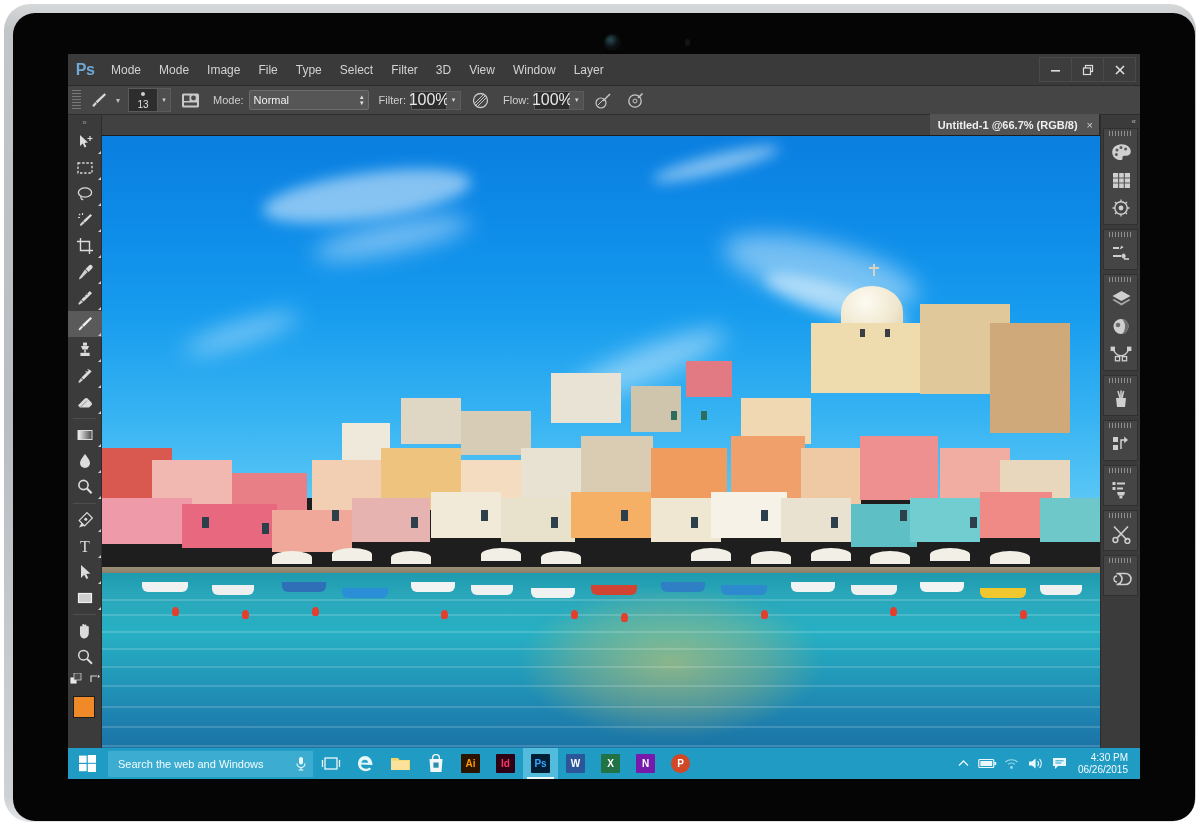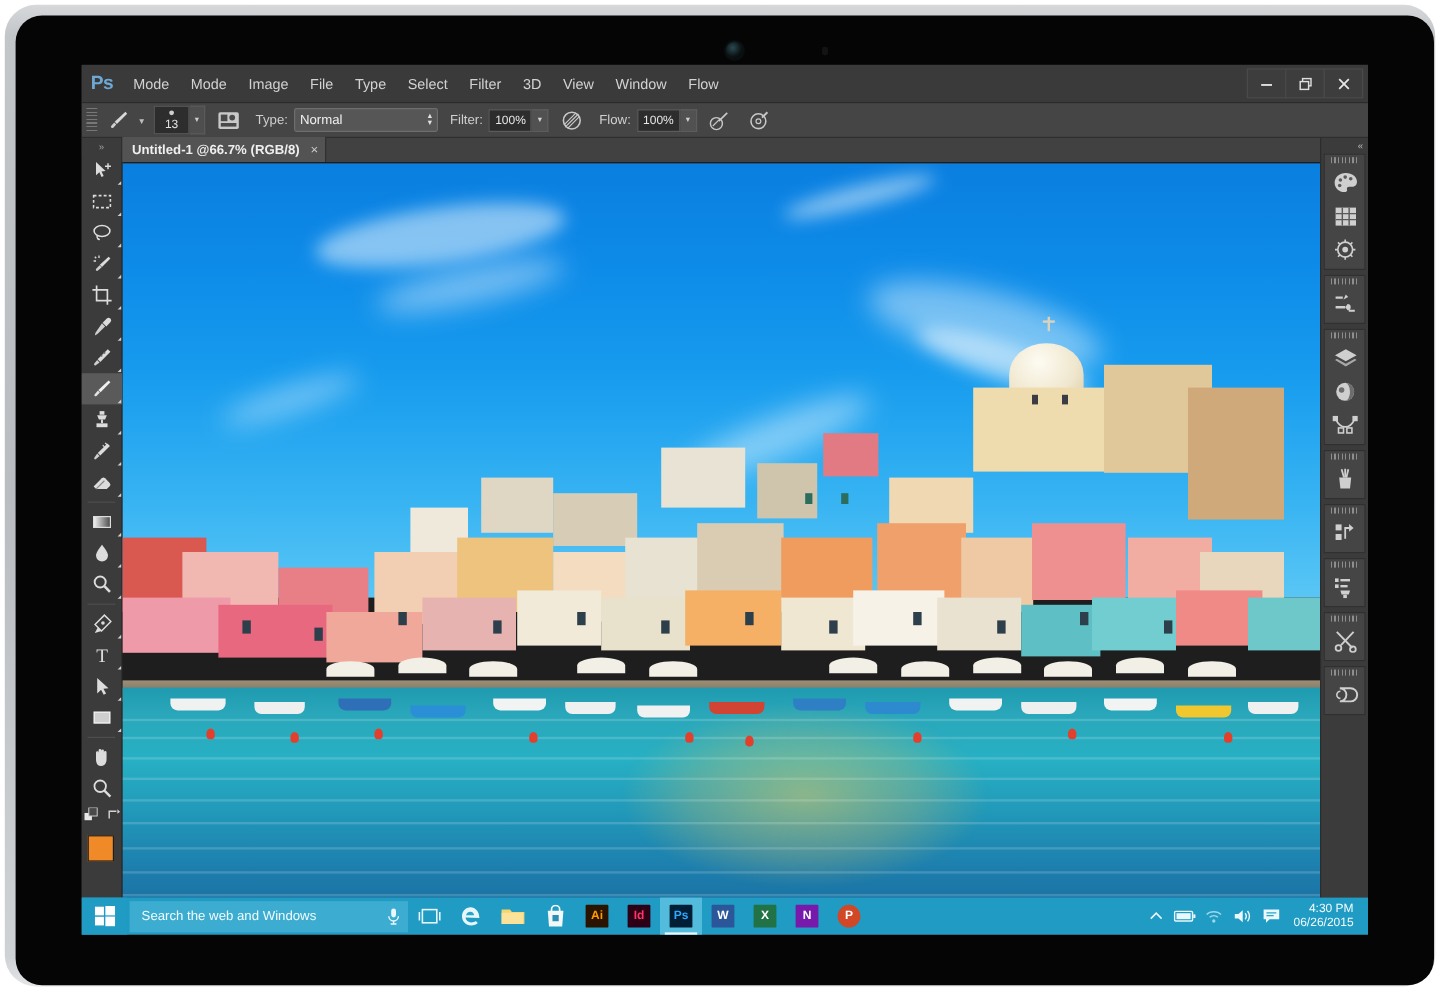--- a/index.html
+++ b/index.html
@@ -125,21 +125,21 @@
     position: relative;
   }
   .opt-select .arrows {
     position: absolute; right: 4px; font-size: 7px; line-height: 6px;
     color: #e2e2e2; text-align: center;
   }
   .opt-num {
     width: 36px; height: 19px; background: #2d2d2d;
     border: 1px solid #5c5c5c;
     display: flex; align-items: center; justify-content: center;
-    color: #e8e8e8; font-size: 10px;
+    color: #e8e8e8; font-size: 16px;
   }
   .opt-num-drop {
     width: 14px; height: 19px; background: #515151;
     border: 1px solid #5c5c5c; border-left: none;
     display: flex; align-items: center; justify-content: center;
     color: #d0d0d0; font-size: 7px;
   }
   .opt-icon-btn {
     width: 26px; height: 24px; margin-left: 6px;
     display: flex; align-items: center; justify-content: center;
@@ -194,20 +194,21 @@
   
   #doc-area {
     position: absolute; left: 34px; top: 61px;
     right: 40px; bottom: 0;
     background: #2b2b2b;
   }
   #tabstrip {
     height: 21px; background: #414141;
     display: flex; align-items: flex-end;
     border-bottom: 1px solid #1d1d1d;
+    justify-content: flex-end;
   }
   #doc-tab {
     height: 21px; background: #535353;
     display: flex; align-items: center;
     padding: 0 6px 0 8px;
     border-right: 1px solid #2a2a2a;
     color: #efefef; font-size: 11px; font-weight: bold;
   }
   #doc-tab-close {
     margin-left: 9px; color: #cfcfcf; font-size: 11px;
@@ -312,21 +313,21 @@
     position: absolute; left: 0; bottom: 0; width: 100%; height: 31px;
     background: #1f9bc4;
     display: flex; align-items: center;
   }
   #start-btn {
     width: 38px; height: 31px;
     display: flex; align-items: center; justify-content: center;
     background: #1f9bc4;
   }
   #search-box {
-    width: 232px; height: 26px; margin-left: 2px;
+    width: 205px; height: 26px; margin-left: 2px;
     background: #3cadd0;
     display: flex; align-items: center;
     color: #f2fbfd; font-size: 11px;
     padding: 0 6px 0 10px;
   }
   #search-text { flex: 1; }
   .tb-icon {
     width: 35px; height: 31px;
     display: flex; align-items: center; justify-content: center;
     position: relative;
@@ -372,21 +373,21 @@
         <div class="menu-item">Mode</div>
         <div class="menu-item">Mode</div>
         <div class="menu-item">Image</div>
         <div class="menu-item">File</div>
         <div class="menu-item">Type</div>
         <div class="menu-item">Select</div>
         <div class="menu-item">Filter</div>
         <div class="menu-item">3D</div>
         <div class="menu-item">View</div>
         <div class="menu-item">Window</div>
-        <div class="menu-item">Flow</div>
+        <div class="menu-item">Layer</div>
 
         <div id="win-controls">
           <div class="win-btn">
             <svg width="11" height="11" viewBox="0 0 11 11">
                 <rect x="1" y="6" width="9" height="1.6" fill="#ddd"></rect>
               </svg>
           </div>
           <div class="win-btn">
             <svg width="12" height="12" viewBox="0 0 12 12">
               <rect x="3.5" y="1.5" width="7" height="6" fill="none" stroke="#ddd" stroke-width="1.2"></rect>
@@ -419,21 +420,21 @@
 
         <div class="opt-icon-btn">
           <svg width="19" height="17" viewBox="0 0 19 17">
             <rect x="1" y="1.5" width="17" height="14" rx="1.5" fill="#c9c9c9"></rect>
             <rect x="3" y="3.5" width="5.5" height="5.5" fill="#4a4a4a"></rect>
             <circle cx="12.5" cy="6" r="2.4" fill="#4a4a4a"></circle>
             <rect x="3" y="10.5" width="13" height="3" fill="#4a4a4a"></rect>
           </svg>
         </div>
 
-        <div class="opt-label">Type:</div>
+        <div class="opt-label">Mode:</div>
         <div class="opt-select">
           <span>Normal</span>
           <span class="arrows">▴<br>▾</span>
         </div>
 
         <div class="opt-label">Filter:</div>
         <div class="opt-num">100%</div>
         <div class="opt-num-drop">▾</div>
         <div class="opt-icon-btn">
           <svg width="19" height="19" viewBox="0 0 19 19">

